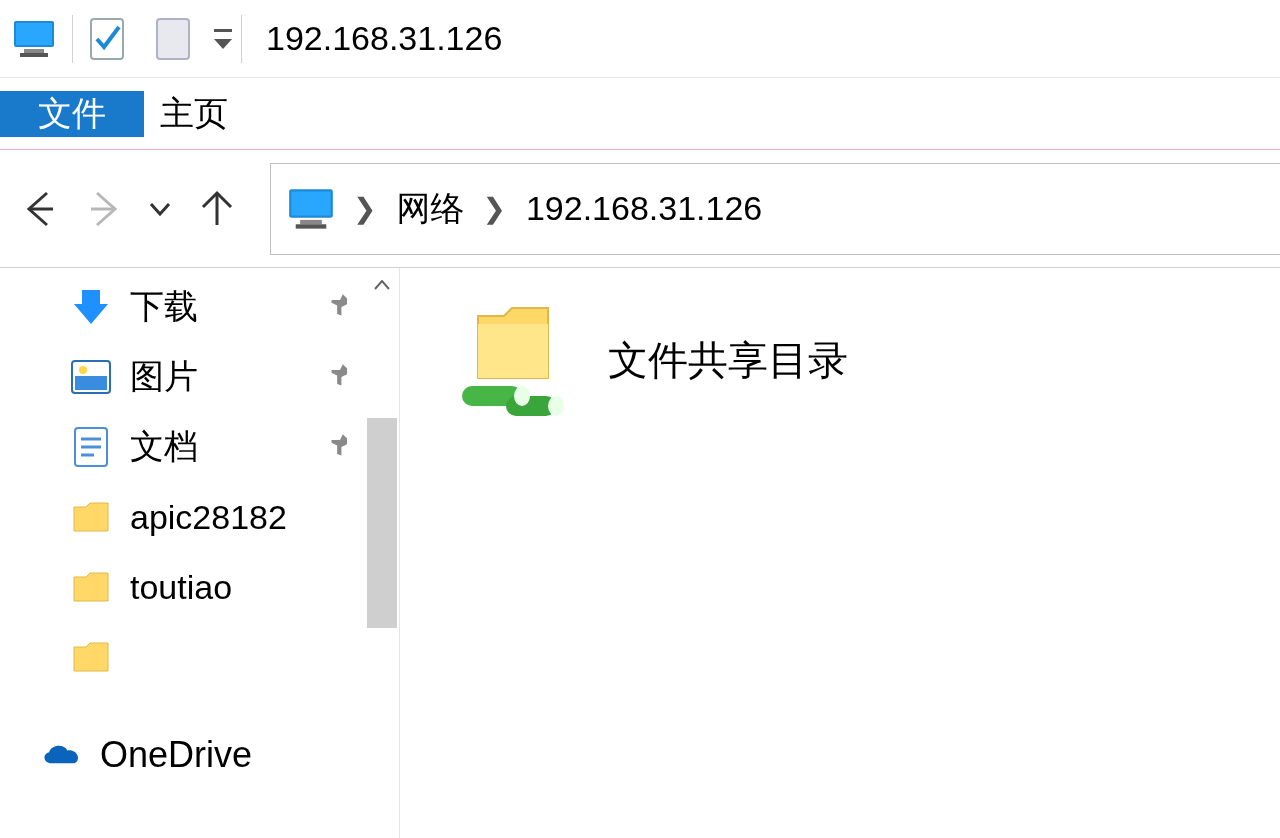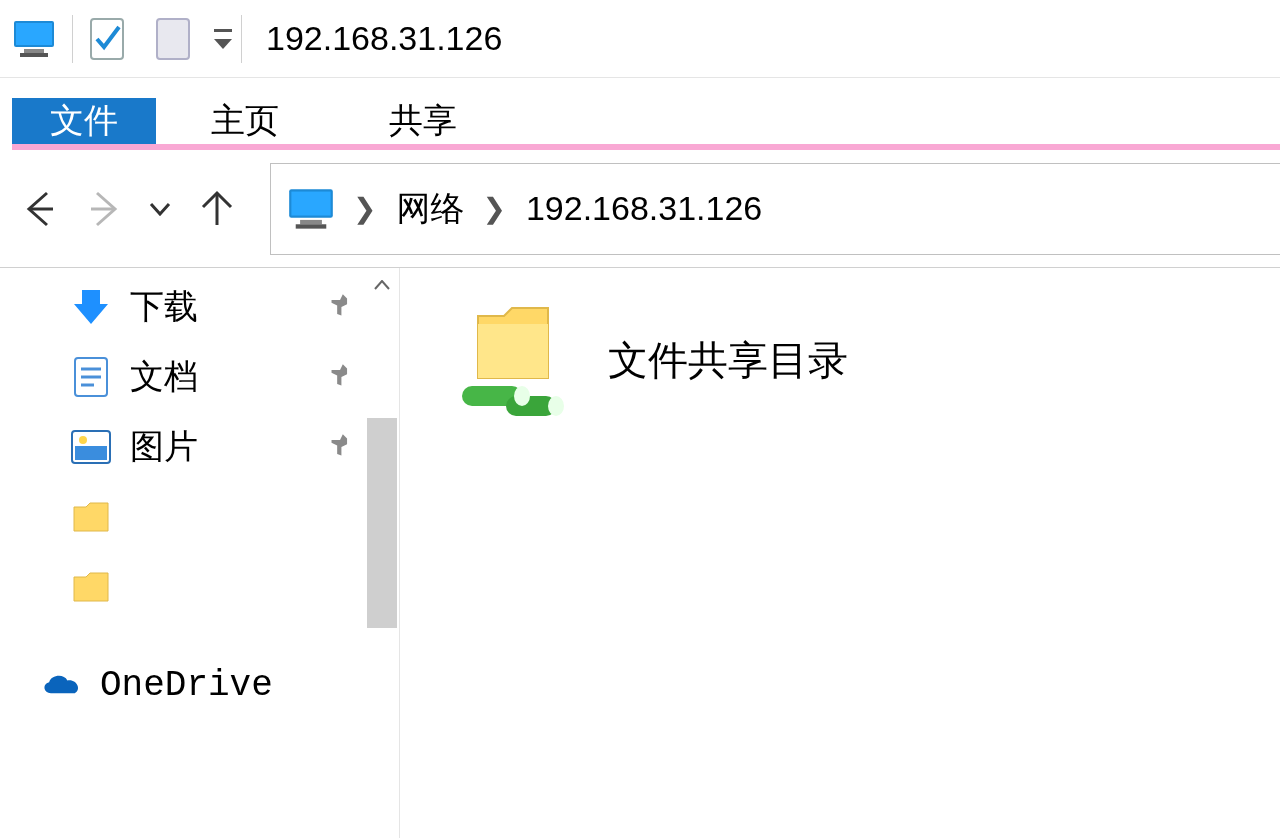--- a/index.html
+++ b/index.html
@@ -30,28 +30,27 @@
   }
   .titlebar .dropdown-caret {
     width: 24px; display: inline-flex; align-items: center; justify-content: center; margin-right: 6px;
   }
   .titlebar .title-text { font-size: 34px; margin-left: 18px; }
 
   
   .ribbon {
     height: 72px;
     display: flex;
-    align-items: flex-end;
-    border-bottom: 6px solid #f9a8d4;
-    margin-left: 12px;
+    align-items: center;
+    border-bottom: 1px solid #f9a8d4;
   }
   .ribbon .tab {
     display: inline-flex; align-items: center; justify-content: center;
     font-size: 34px;
-    padding: 0 55px;
+    padding: 0 16px;
     cursor: pointer;
   }
   .ribbon .tab.file {
     background: #1979ca;
     color: #fff;
     padding: 0 38px;
   }
 
   
   .navrow {
@@ -84,21 +83,20 @@
     font-size: 34px;
     padding: 0 10px;
     cursor: pointer;
   }
   .crumb .chev { font-size: 28px; color: #555; margin-left: 18px; }
 
   
   .body {
     display: flex;
     height: calc(838px - 78px - 72px - 118px);
-    font-family: Liberation Mono, monospace;
   }
   .sidebar {
     width: 400px;
     border-right: 1px solid #e5e5e5;
     position: relative;
     padding-top: 4px;
   }
   .scrollbar-track {
     position: absolute; right: 0; top: 0; bottom: 0;
     width: 34px;
@@ -174,23 +172,20 @@
   <span class="sep"></span>
   <span class="title-text">192.168.31.126</span>
 </div>
 
 <div class="ribbon">
   <div class="tab file">
       <span>文件</span>
     </div>
   <div class="tab">
       <span>主页</span>
-    </div>
-  <div class="tab">
-      <span>共享</span>
     </div>
 </div>
 
 <div class="navrow">
   <span class="navbtn">
     <svg width="40" height="40" viewBox="0 0 40 40">
         <path d="M28 4 L10 20 L28 36" fill="none" stroke="#333" stroke-width="3"></path>
         <line x1="10" y1="20" x2="34" y2="20" stroke="#333" stroke-width="3"></line>
       </svg>
   </span>
@@ -245,60 +240,69 @@
       <span>下载</span>
       <span class="pin">
         <svg width="26" height="26" viewBox="0 0 26 26">
             <path d="M12 2 L16 6 L14 12 L20 18 L16 20 L10 14 L4 16 L2 14 L8 8 L6 2 Z" fill="#8a8a8a"></path>
           </svg>
       </span>
     </div>
 
     <div class="nav-item">
       <span class="icon">
+        <svg width="40" height="34" viewBox="0 0 40 34">
+            <rect x="1" y="1" width="38" height="32" rx="3" fill="#fff" stroke="#2a6fb5" stroke-width="2"></rect>
+            <rect x="4" y="16" width="32" height="14" fill="#3a8dde"></rect>
+            <circle cx="12" cy="10" r="4" fill="#ffd54a"></circle>
+          </svg>
+      </span>
+      <span>图片</span>
+      <span class="pin">
+        <svg width="26" height="26" viewBox="0 0 26 26">
+            <path d="M12 2 L16 6 L14 12 L20 18 L16 20 L10 14 L4 16 L2 14 L8 8 L6 2 Z" fill="#8a8a8a"></path>
+          </svg>
+      </span>
+    </div>
+
+    <div class="nav-item">
+      <span class="icon">
         <svg width="34" height="40" viewBox="0 0 34 40">
             <rect x="1" y="1" width="32" height="38" rx="3" fill="#fff" stroke="#4a90d9" stroke-width="2"></rect>
             <line x1="7" y1="12" x2="27" y2="12" stroke="#4a90d9" stroke-width="3"></line>
             <line x1="7" y1="20" x2="27" y2="20" stroke="#4a90d9" stroke-width="3"></line>
             <line x1="7" y1="28" x2="20" y2="28" stroke="#4a90d9" stroke-width="3"></line>
           </svg>
       </span>
       <span>文档</span>
       <span class="pin">
         <svg width="26" height="26" viewBox="0 0 26 26">
             <path d="M12 2 L16 6 L14 12 L20 18 L16 20 L10 14 L4 16 L2 14 L8 8 L6 2 Z" fill="#8a8a8a"></path>
           </svg>
       </span>
     </div>
 
     <div class="nav-item">
       <span class="icon">
-        <svg width="40" height="34" viewBox="0 0 40 34">
-            <rect x="1" y="1" width="38" height="32" rx="3" fill="#fff" stroke="#2a6fb5" stroke-width="2"></rect>
-            <rect x="4" y="16" width="32" height="14" fill="#3a8dde"></rect>
-            <circle cx="12" cy="10" r="4" fill="#ffd54a"></circle>
-          </svg>
-      </span>
-      <span>图片</span>
-      <span class="pin">
-        <svg width="26" height="26" viewBox="0 0 26 26">
-            <path d="M12 2 L16 6 L14 12 L20 18 L16 20 L10 14 L4 16 L2 14 L8 8 L6 2 Z" fill="#8a8a8a"></path>
-          </svg>
-      </span>
-    </div>
-
-    <div class="nav-item">
-      <span class="icon">
         <svg width="38" height="32" viewBox="0 0 38 32">
             <path d="M2 6 L14 6 L18 2 L36 2 L36 30 L2 30 Z" fill="#ffd867" stroke="#e0b84a" stroke-width="1"></path>
           </svg>
       </span>
-    </div>
-
-
+      <span>apic28182</span>
+    </div>
+
+
+    <div class="nav-item">
+      <span class="icon">
+        <svg width="38" height="32" viewBox="0 0 38 32">
+            <path d="M2 6 L14 6 L18 2 L36 2 L36 30 L2 30 Z" fill="#ffd867" stroke="#e0b84a" stroke-width="1"></path>
+          </svg>
+      </span>
+      <span>toutiao</span>
+    </div>
 
     <div class="nav-item">
       <span class="icon">
         <svg width="38" height="32" viewBox="0 0 38 32">
             <path d="M2 6 L14 6 L18 2 L36 2 L36 30 L2 30 Z" fill="#ffd867" stroke="#e0b84a" stroke-width="1"></path>
           </svg>
       </span>
     </div>
 
     <div class="nav-item section">

